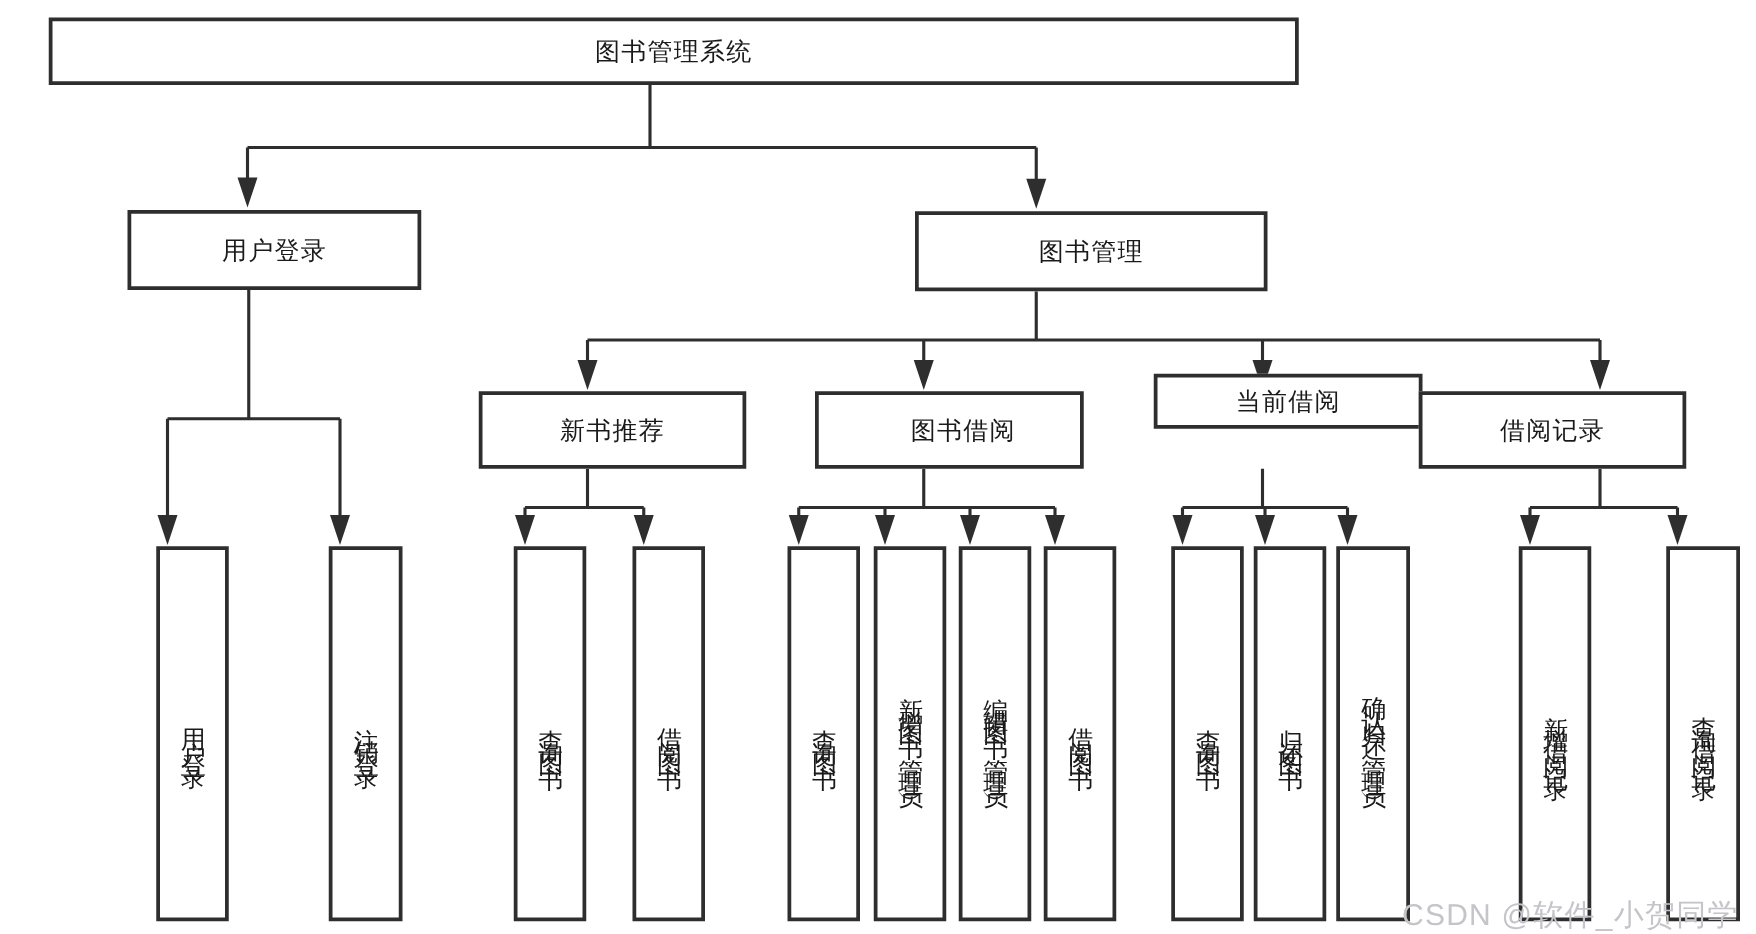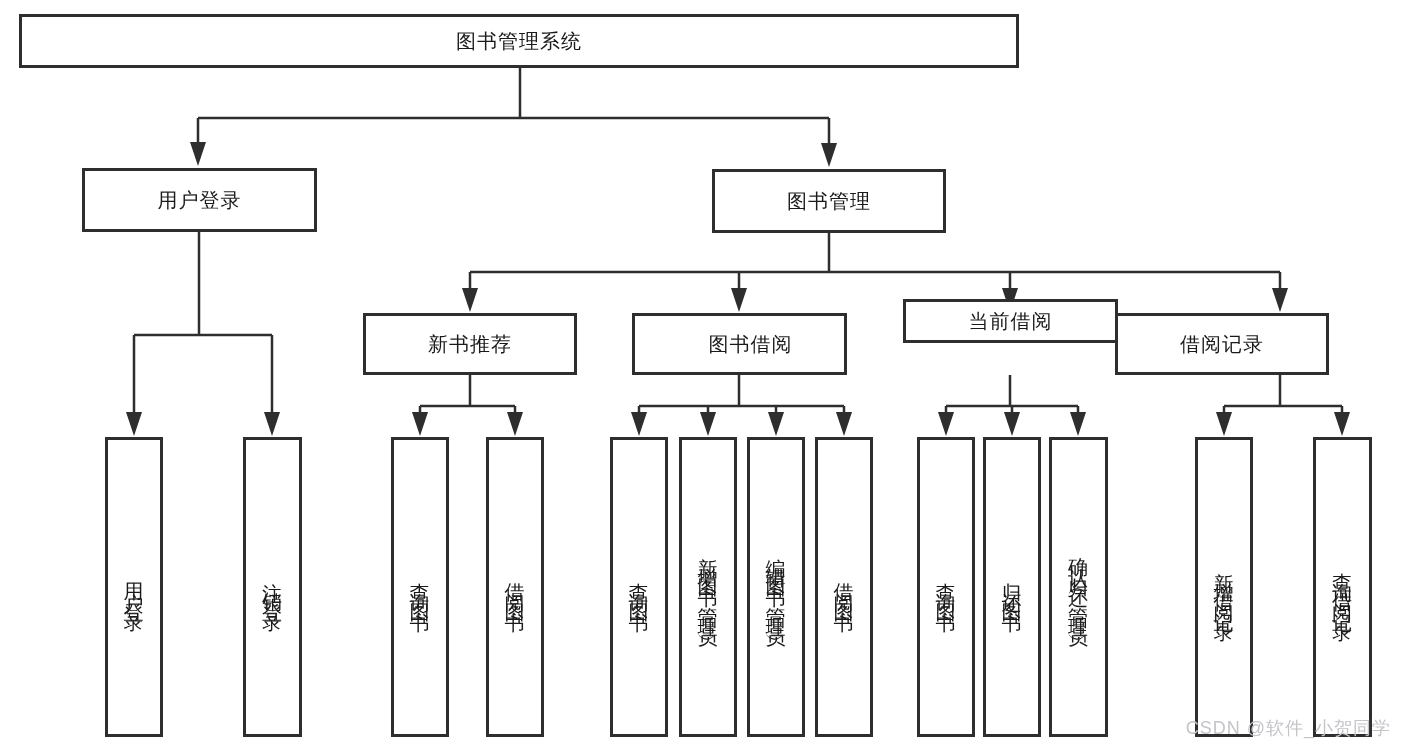--- a/index.html
+++ b/index.html
@@ -7,31 +7,31 @@
     position:relative; width:1405px; height:747px; background:#ffffff;
     font-family:"Liberation Sans","DejaVu Sans",sans-serif;
     color:#1a1a1a; overflow:hidden;
   }
   .connectors { position:absolute; left:0; top:0; width:1405px; height:747px; }
   .connectors path { fill:none; stroke:#2e2e2e; stroke-width:2.5; }
   .connectors polygon { fill:#2e2e2e; stroke:none; }
   .node {
     position:absolute; box-sizing:border-box; background:#ffffff;
     border:3px solid #2e2e2e; display:flex; align-items:center; justify-content:center;
-    font-size:20px; letter-spacing:1px; white-space:nowrap;
+    font-size:20px; letter-spacing:1px; white-space:nowrap;margin-left:20px;
   }
   .hbox { }
   .vbox { letter-spacing:0; }
   .vbox .vtext {
     writing-mode:vertical-rl; text-orientation:mixed;
     letter-spacing:10px; line-height:1; white-space:normal;
   }
   .watermark {
     position:absolute; top:716px; right:14px; z-index:5;
-    font-size:18px; letter-spacing:1px; color:#c4c4c9;
+    font-size:24px; letter-spacing:1px; color:#c4c4c9;
   }
 </style>
 </head>
 <body>
 
 <div class="stage">
 
   <svg class="connectors" viewBox="0 0 1405 747" xmlns="http://www.w3.org/2000/svg">
     <g>
       <path d="M520 68 V118 M198 118 H829 M198 118 V150 M829 118 V151"></path>
@@ -75,21 +75,21 @@
     </g>
   </svg>
 
   <div class="node hbox" style="left:19px; top:14px; width:1000px; height:54px;">
     <span>图书管理系统</span>
   </div>
 
   <div class="node hbox" style="left:82px; top:168px; width:235px; height:64px;">
     <span>用户登录</span>
   </div>
-  <div class="node hbox" style="left:712px; top:169px; width:234px; height:64px;">
+  <div class="node hbox" style="left:712px; top:169px; width:282px; height:64px;">
     <span>图书管理</span>
   </div>
 
   <div class="node hbox" style="left:363px; top:313px; width:214px; height:62px;">
     <span>新书推荐</span>
   </div>
   <div class="node hbox" style="left:632px; top:313px; width:215px; height:62px;padding-left:22px;">
     <span>图书借阅</span>
   </div>
   <div class="node hbox" style="left:903px; top:299px; width:215px; height:44px;">

